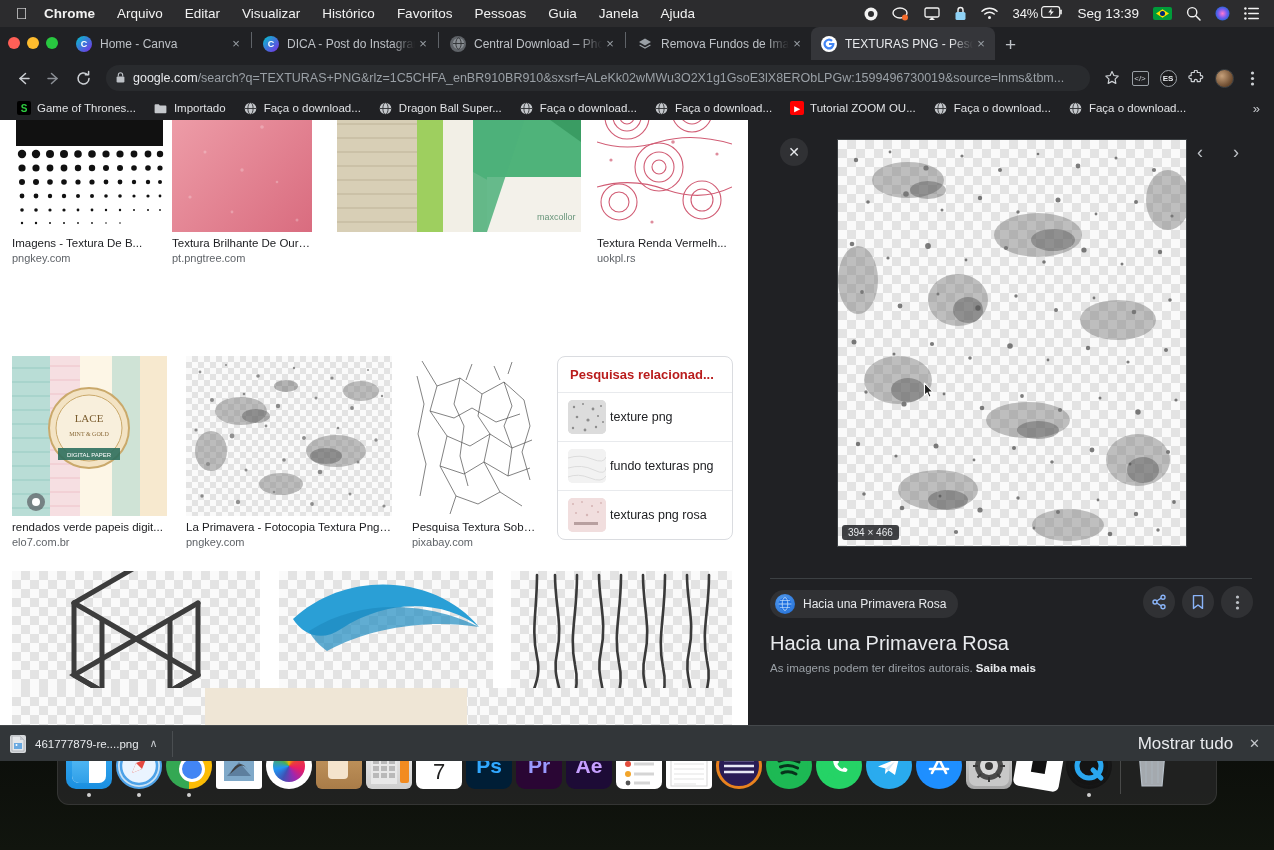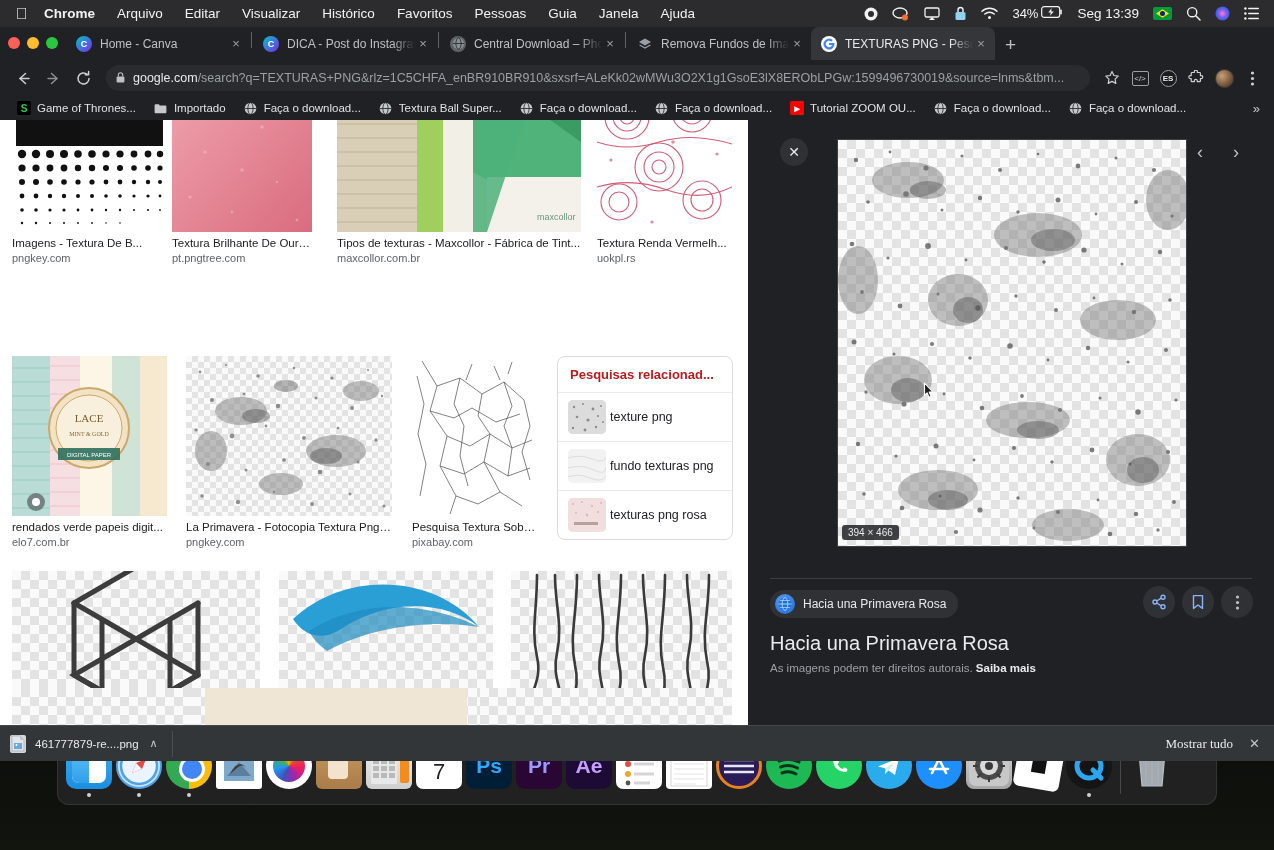--- a/index.html
+++ b/index.html
@@ -178,21 +178,21 @@
     position: absolute; left: 0; top: 698px; width: 1274px; height: 36px;
     background: #323639; display: flex; align-items: center; padding: 0 10px; z-index: 30;
     border-top: 1px solid #44484b;
   }
   #dl-item { display: flex; align-items: center; gap: 9px; padding-right: 14px; border-right: 1px solid #4a4e51; height:26px;}
   #dl-item .dlico { width: 16px; height: 18px; background: #d5d8db; border-radius: 2px; position: relative;
      display:flex;align-items:center;justify-content:center;font-size:9px;color:#5f6368;}
   #dl-name { color: #e8eaed; font-size: 11.5px; }
   #dl-caret { color: #c5c8cc; font-size: 11px; margin-left: 2px; }
   #shelf-right { margin-left: auto; display: flex; align-items: center; gap: 16px; }
-  #show-all { color: #e8eaed; font-size: 13px; font-family: Liberation Serif, serif; }
+  #show-all { color: #e8eaed; font-size: 17px; }
   #shelf-close { color: #c5c8cc; font-size: 13px; padding-right: 4px; }
 
   
   #desktop-bg { position: absolute; left: 0; top: 731px; width: 1274px; height: 119px;
      background: linear-gradient(180deg,#0b0d0a,#11150e); }
   #dock { position: absolute; left: 57px; top: 737px; width: 1160px; height: 68px;
      background: rgba(40,40,40,.72); border-radius: 12px; border: 1px solid rgba(255,255,255,.09);
      display: flex; align-items: center; padding: 0 6px; }
   .dockapp { width: 50px; height: 62px; display: flex; flex-direction: column; align-items: center;
      justify-content: flex-start; position: relative; flex: 0 0 auto; }
@@ -473,21 +473,21 @@
       <span>Faça o download...</span>
     </span>
     <span class="bm">
       <span class="bmi bmi-globe">
         <svg width="13" height="13" viewBox="0 0 13 13">
             <circle cx="6.5" cy="6.5" r="5.8" fill="#c5c8cc"></circle>
             <ellipse cx="6.5" cy="6.5" rx="2.6" ry="5.8" fill="none" stroke="#2d2f31" stroke-width=".9"></ellipse>
             <path d="M.7 6.5 h11.6" stroke="#2d2f31" stroke-width=".9"></path>
           </svg>
       </span>
-      <span>Textura Ball Super...</span>
+      <span>Dragon Ball Super...</span>
     </span>
     <span class="bm">
       <span class="bmi bmi-globe">
         <svg width="13" height="13" viewBox="0 0 13 13">
             <circle cx="6.5" cy="6.5" r="5.8" fill="#c5c8cc"></circle>
             <ellipse cx="6.5" cy="6.5" rx="2.6" ry="5.8" fill="none" stroke="#2d2f31" stroke-width=".9"></ellipse>
             <path d="M.7 6.5 h11.6" stroke="#2d2f31" stroke-width=".9"></path>
           </svg>
       </span>
       <span>Faça o download...</span>
@@ -654,24 +654,20 @@
             <path d="M136 0 L244 0 L244 150 L136 150 Z" fill="#4fb37a"></path>
             <path d="M160 0 L244 60 L244 0 Z" fill="#3a9c63"></path>
             <path d="M136 90 L244 150 L136 150 Z" fill="#e8e4d8"></path>
             <rect x="150" y="95" width="94" height="55" fill="#f3f1ea"></rect>
             <path d="M136 0 L200 0 L150 150 L136 150 Z" fill="#4cb07a" opacity=".85"></path>
             <g opacity=".25">
               <path d="M0 14 h80 M0 28 h80 M0 42 h80 M0 56 h80 M0 70 h80 M0 84 h80 M0 98 h80 M0 112 h80 M0 126 h80 M0 140 h80" stroke="#a89b7d" stroke-width="2"></path>
             </g>
             <text x="200" y="138" font-family="sans-serif" font-size="9" fill="#2c6e4b" opacity=".7">maxcollor</text>
           </svg>
-        </div>
-        <div class="cap">
-          <div class="t">Tipos de texturas - Maxcollor - Fábrica de Tint...</div>
-          <div class="d">maxcollor.com.br</div>
         </div>
       </div>
 
       <div class="cell" style="position:absolute;left:597px;top:-38px;width:135px;">
         <div class="thumb" style="height:150px;background:#fff;">
           <svg width="135" height="150" viewBox="0 0 135 150" preserveAspectRatio="none">
             <rect width="135" height="150" fill="#ffffff"></rect>
             <g stroke="#c9405c" stroke-width="1.1" fill="none" opacity=".85">
               <circle cx="30" cy="35" r="22"></circle>
                 <circle cx="30" cy="35" r="14"></circle>

